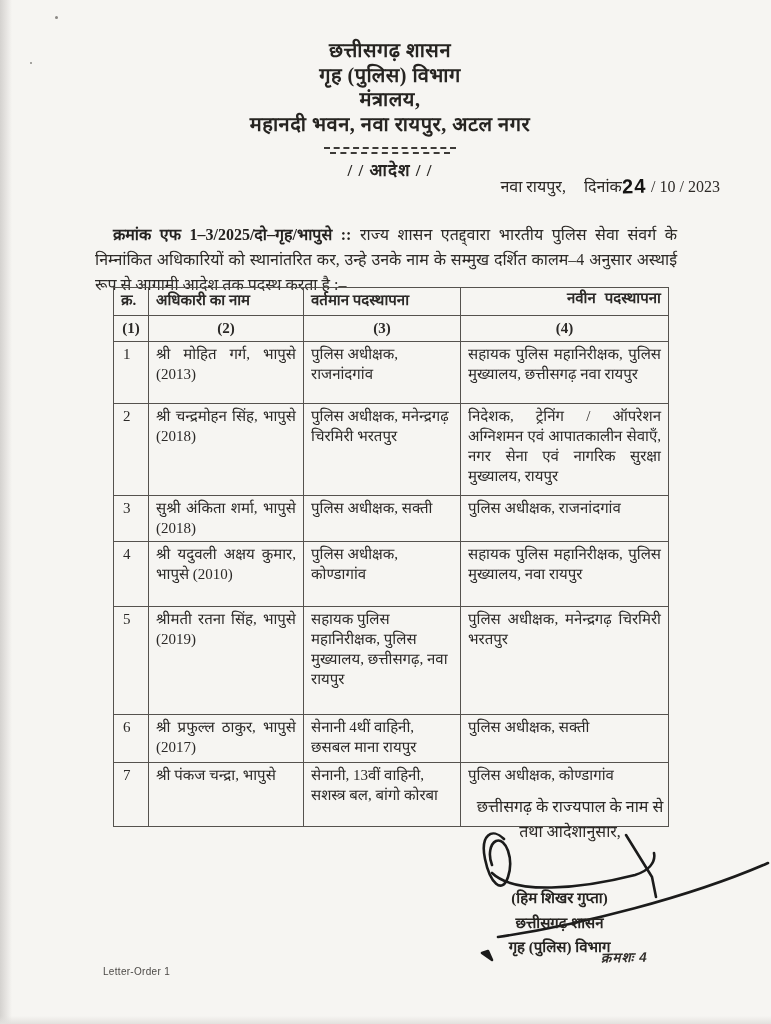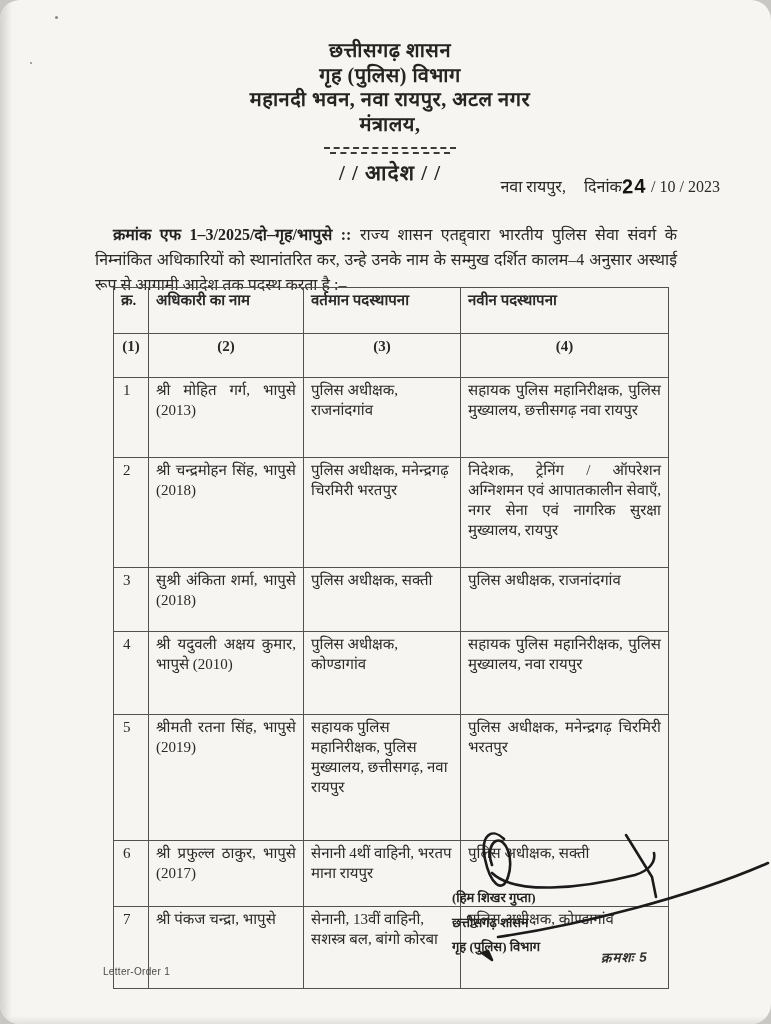--- a/index.html
+++ b/index.html
@@ -5,21 +5,20 @@
   html,body { margin:0; padding:0; background:#c9c7c4; }
   .page {
     position:relative;
     width:771px; height:1024px;
     margin:0 auto;
     background:#f6f5f2;
     background-image: radial-gradient(ellipse at 55% 40%, #f8f7f5 0%, #f3f2ee 70%, #edecе8 100%);
     font-family:"Liberation Serif","DejaVu Serif",serif;
     color:#2d2a27;
     overflow:hidden;
-    border-radius:20px;
   }
   .scan-edge-left {
     position:absolute; left:0; top:0; bottom:0; width:12px;
     background:linear-gradient(90deg,#d4d2cf 0%, #e7e5e2 55%, rgba(246,245,242,0) 100%);
   }
   .scan-edge-bottom {
     position:absolute; left:0; right:0; bottom:0; height:8px;
     background:linear-gradient(0deg,#e3e1de 0%, rgba(246,245,242,0) 100%);
   }
   .speck { position:absolute; background:#8a8884; border-radius:50%; }
@@ -30,21 +29,21 @@
     text-align:center; font-weight:bold;
     font-size:20px; line-height:24.5px; color:#262421;
   }
   .doc-header .hline { letter-spacing:0.5px; }
   .divider { position:absolute; top:147px; left:40px; width:700px; text-align:center; }
   .divider .dash-line { margin:0 auto 3px auto; border-top:2px dashed #3c3a38; }
   .divider .dash-line.l1 { width:132px; }
   .divider .dash-line.l2 { width:120px; }
   .order-title {
     position:absolute; top:158px; left:40px; width:700px;
-    text-align:center; font-weight:bold; font-size:21px; color:#262421;
+    text-align:center; font-weight:bold; font-size:17px; color:#262421;
     letter-spacing:1px;
   }
 
   
   .date-line {
     position:absolute; top:174px; right:51px;
     font-size:16px; color:#2d2a27; white-space:nowrap;
   }
   .date-line .dl-place { margin-right:18px; }
   .hand {
@@ -69,47 +68,47 @@
     position:absolute; top:287px; left:113px;
     width:555px; border-collapse:collapse; table-layout:fixed;
     font-size:15px; line-height:20px; color:#2b2927;
   }
   .order-table col.c1 { width:35px; }
   .order-table col.c2 { width:155px; }
   .order-table col.c3 { width:157px; }
   .order-table col.c4 { width:208px; }
   .order-table td, .order-table th {
     border:1.4px solid #55524e;
-    padding:2px 7px 21px 7px;
+    padding:2px 7px 3px 7px;
     vertical-align:top;
     font-weight:normal;
     margin-left:36px;
   }
   .order-table thead th { font-weight:bold; text-align:left; height:22px; }
-  .order-table thead th.center { text-align:left; }
+  .order-table thead th.center { text-align:right;font-family:Liberation Mono, monospace; }
   .order-table tr.colnums td { text-align:center; height:20px; font-weight:bold; }
   .order-table td.sno { text-align:left; padding-left:9px; }
   .order-table td.name, .order-table td.newpost { text-align:justify; }
   .order-table tbody tr:nth-child(2) td { height:56px; }
   .order-table tbody tr:nth-child(3) td { height:86px; }
   .order-table tbody tr:nth-child(4) td { height:37px; }
   .order-table tbody tr:nth-child(5) td { height:59px; }
   .order-table tbody tr:nth-child(6) td { height:102px; }
   .order-table tbody tr:nth-child(7) td { height:42px; }
   .order-table tbody tr:nth-child(8) td { height:58px; }
 
   
   .authority {
     position:absolute; top:794px; left:420px; width:300px;
     text-align:center; font-size:16px; line-height:25px; color:#2d2a27;
   }
   .sig-svg { position:absolute; left:430px; top:825px; width:341px; height:140px; }
   .signatory {
     position:absolute; top:886px; left:452px; width:215px;
-    font-size:13px; line-height:24.5px;
+    text-align:center; font-size:15px; line-height:24.5px;
     font-weight:bold; color:#262421;
   }
   .kramshah {
     position:absolute; top:948px; left:601px;
     font-style:italic; font-weight:bold; font-size:13.5px;
     color:#33302d; letter-spacing:1px; transform:rotate(-1deg);
   }
   .letter-order {
     position:absolute; top:966px; left:103px;
     font-family:"Liberation Sans","DejaVu Sans",sans-serif;
@@ -121,22 +120,22 @@
 
 <div class="page">
   <div class="scan-edge-left"></div>
   <div class="scan-edge-bottom"></div>
   <div class="speck" style="left:55px;top:16px;width:3px;height:3px;"></div>
   <div class="speck" style="left:30px;top:62px;width:2px;height:2px;"></div>
 
   <div class="doc-header">
     <div class="hline">छत्तीसगढ़ शासन</div>
     <div class="hline">गृह (पुलिस) विभाग</div>
+    <div class="hline">मंत्रालय,</div>
     <div class="hline">महानदी भवन, नवा रायपुर, अटल नगर</div>
-    <div class="hline">मंत्रालय,</div>
   </div>
   <div class="divider">
     <div class="dash-line l1"></div>
     <div class="dash-line l2"></div>
   </div>
   <div class="order-title">/ / आदेश / /</div>
 
   <div class="date-line">
     <span class="dl-place">नवा रायपुर,</span><span>दिनांक</span><span class="hand hand-day">24</span> <span>/ 10 / 2023</span>
   </div>
@@ -194,45 +193,49 @@
       </tr>
       <tr>
         <td class="sno">5</td>
         <td class="name">श्रीमती रतना सिंह, भापुसे (2019)</td>
         <td class="current">सहायक पुलिस महानिरीक्षक, पुलिस मुख्यालय, छत्तीसगढ़, नवा रायपुर</td>
         <td class="newpost">पुलिस अधीक्षक, मनेन्द्रगढ़ चिरमिरी भरतपुर</td>
       </tr>
       <tr>
         <td class="sno">6</td>
         <td class="name">श्री प्रफुल्ल ठाकुर, भापुसे (2017)</td>
-        <td class="current">सेनानी 4थीं वाहिनी, भरतप माना रायपुर</td>
+        <td class="current">सेनानी 4थीं वाहिनी, छसबल माना रायपुर</td>
         <td class="newpost">पुलिस अधीक्षक, सक्ती</td>
       </tr>
       <tr>
         <td class="sno">7</td>
         <td class="name">श्री पंकज चन्द्रा, भापुसे</td>
         <td class="current">सेनानी, 13वीं वाहिनी, सशस्त्र बल, बांगो कोरबा</td>
         <td class="newpost">पुलिस अधीक्षक, कोण्डागांव</td>
       </tr>
     </tbody>
   </table>
 
+  <div class="authority">
+    <div>छत्तीसगढ़ के राज्यपाल के नाम से</div>
+    <div>तथा आदेशानुसार,</div>
+  </div>
 
   <svg class="sig-svg" viewBox="0 0 341 140" aria-hidden="true">
     <g fill="none" stroke="#1b1b1b" stroke-width="2.6" stroke-linecap="round" stroke-linejoin="round">
       <path d="M74,14 C62,2 50,10 55,34 C60,58 72,70 78,52 C84,34 76,12 66,16 C60,19 58,30 62,40"></path>
       <path d="M62,48 C85,70 150,64 205,50 C218,46 226,38 224,28"></path>
       <path d="M196,10 L222,52 L226,72"></path>
       <path d="M68,112 C150,100 260,72 338,38"></path>
       <path d="M52,128 l10,7 l-4,-9 z" fill="#1b1b1b"></path>
     </g>
   </svg>
 
   <div class="signatory">
     <div>(हिम शिखर गुप्ता)</div>
     <div>छत्तीसगढ़ शासन</div>
     <div>गृह (पुलिस) विभाग</div>
   </div>
 
-  <div class="kramshah hand">क्रमशः 5</div>
+  <div class="kramshah hand">क्रमशः 4</div>
 
   <div class="letter-order">Letter-Order 1</div>
 </div>
 
 </body></html>

